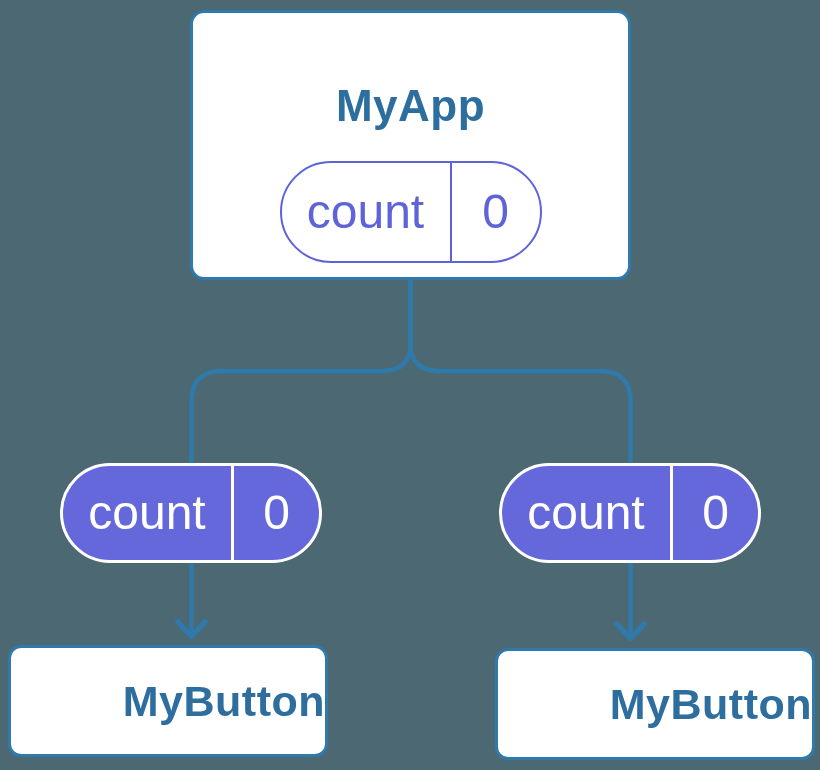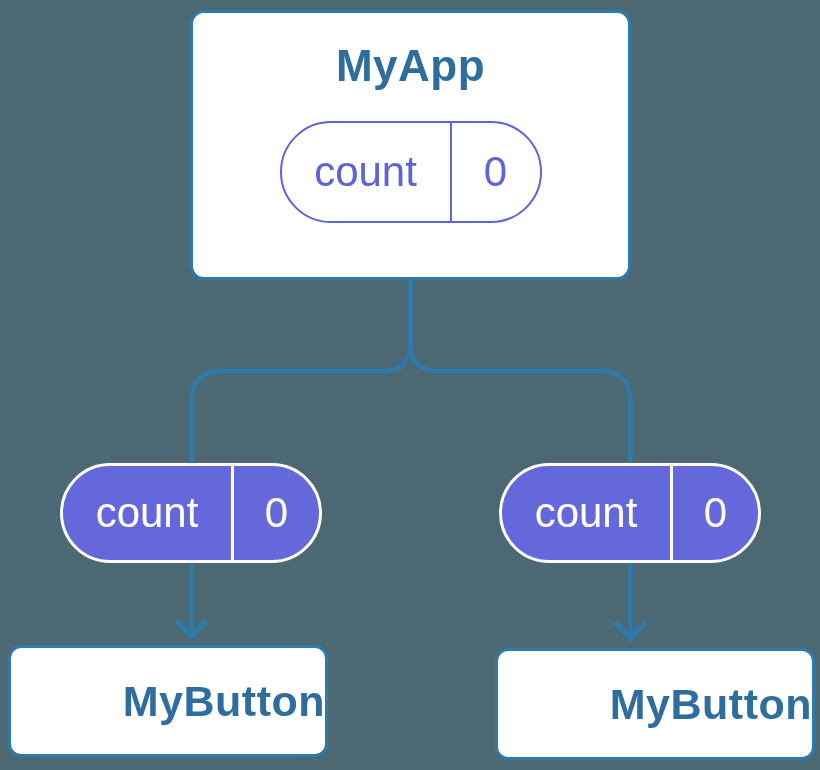--- a/index.html
+++ b/index.html
@@ -46,42 +46,42 @@
     background: var(--node-bg);
     border: 3.5px solid var(--node-border);
     border-radius: 14px;
   }
   .root-card {
     left: 190px; top: 10px;
     width: 441px; height: 270px;
     display: flex;
     flex-direction: column;
     align-items: center;
-    padding-top: 28px;
+    padding-top: 68px;
   }
   .node-title {
     font-size: 44px;
     font-weight: 600;
     line-height: 50px;
     color: var(--node-text);
     letter-spacing: 0.5px;
   }
   .pill {
     display: flex;
     align-items: stretch;
     width: 262px;
     border-radius: 60px;
     overflow: hidden;
   }
   .pill .pill-label-section,
   .pill .pill-value-section {
     display: flex;
     align-items: center;
     justify-content: center;
-    font-size: 42px;
+    font-size: 48px;
     line-height: 1;
   }
   .pill .pill-label-section { width: 168px; }
   .pill .pill-value-section { flex: 1; }
   .pill-outline {
     margin-top: 30px;
     height: 102px;
     border: 2.5px solid var(--accent-purple);
     background: var(--node-bg);
     color: var(--accent-purple);

